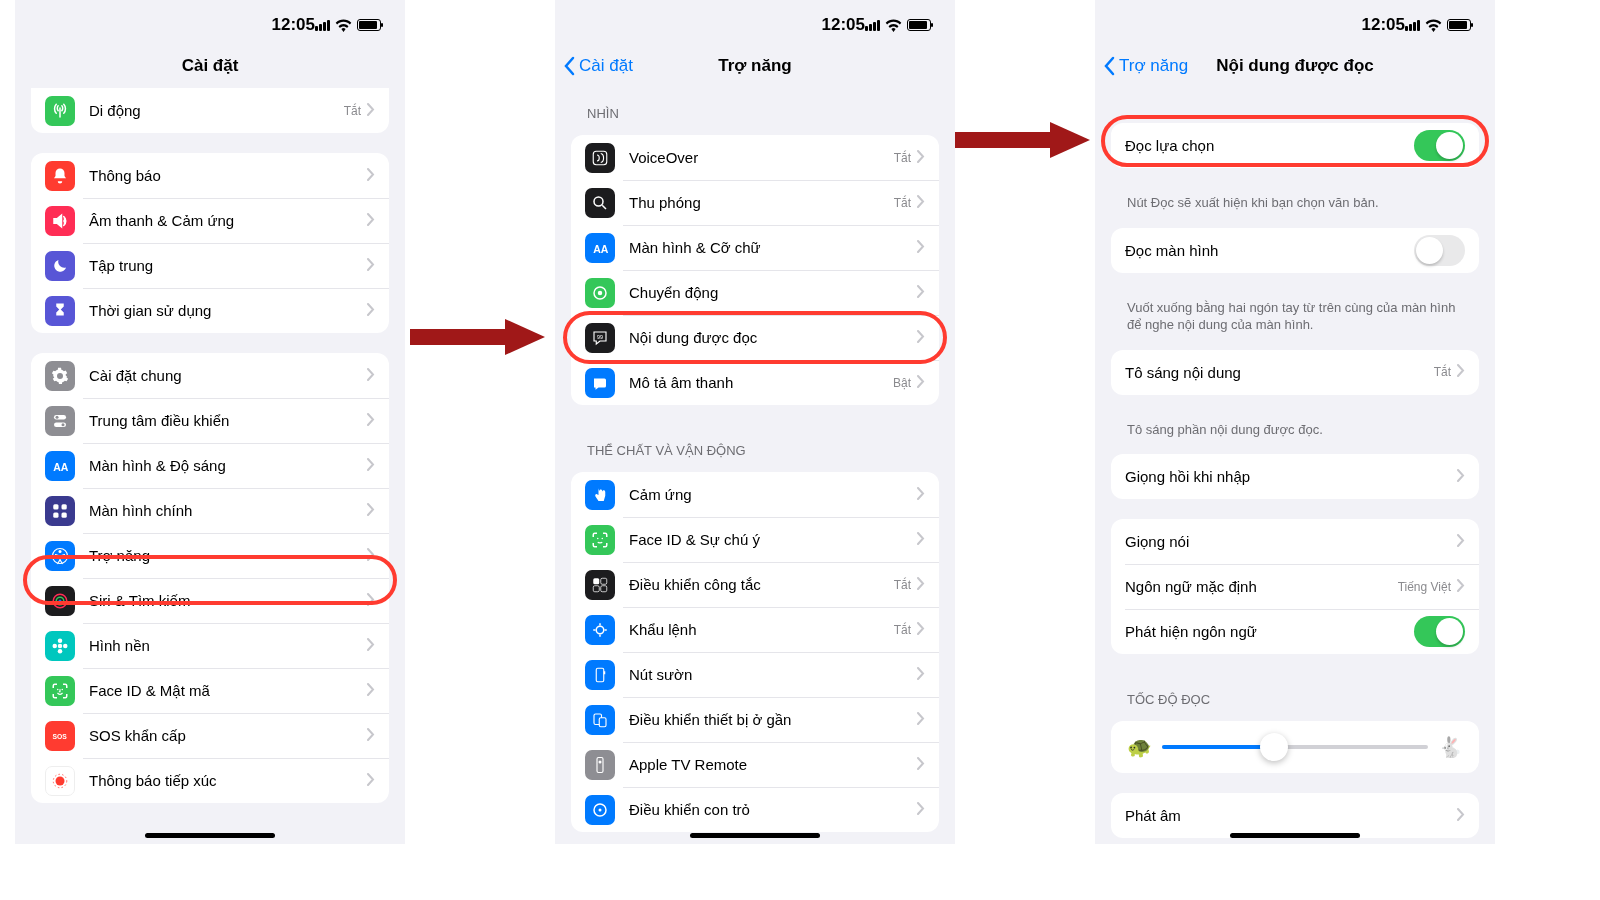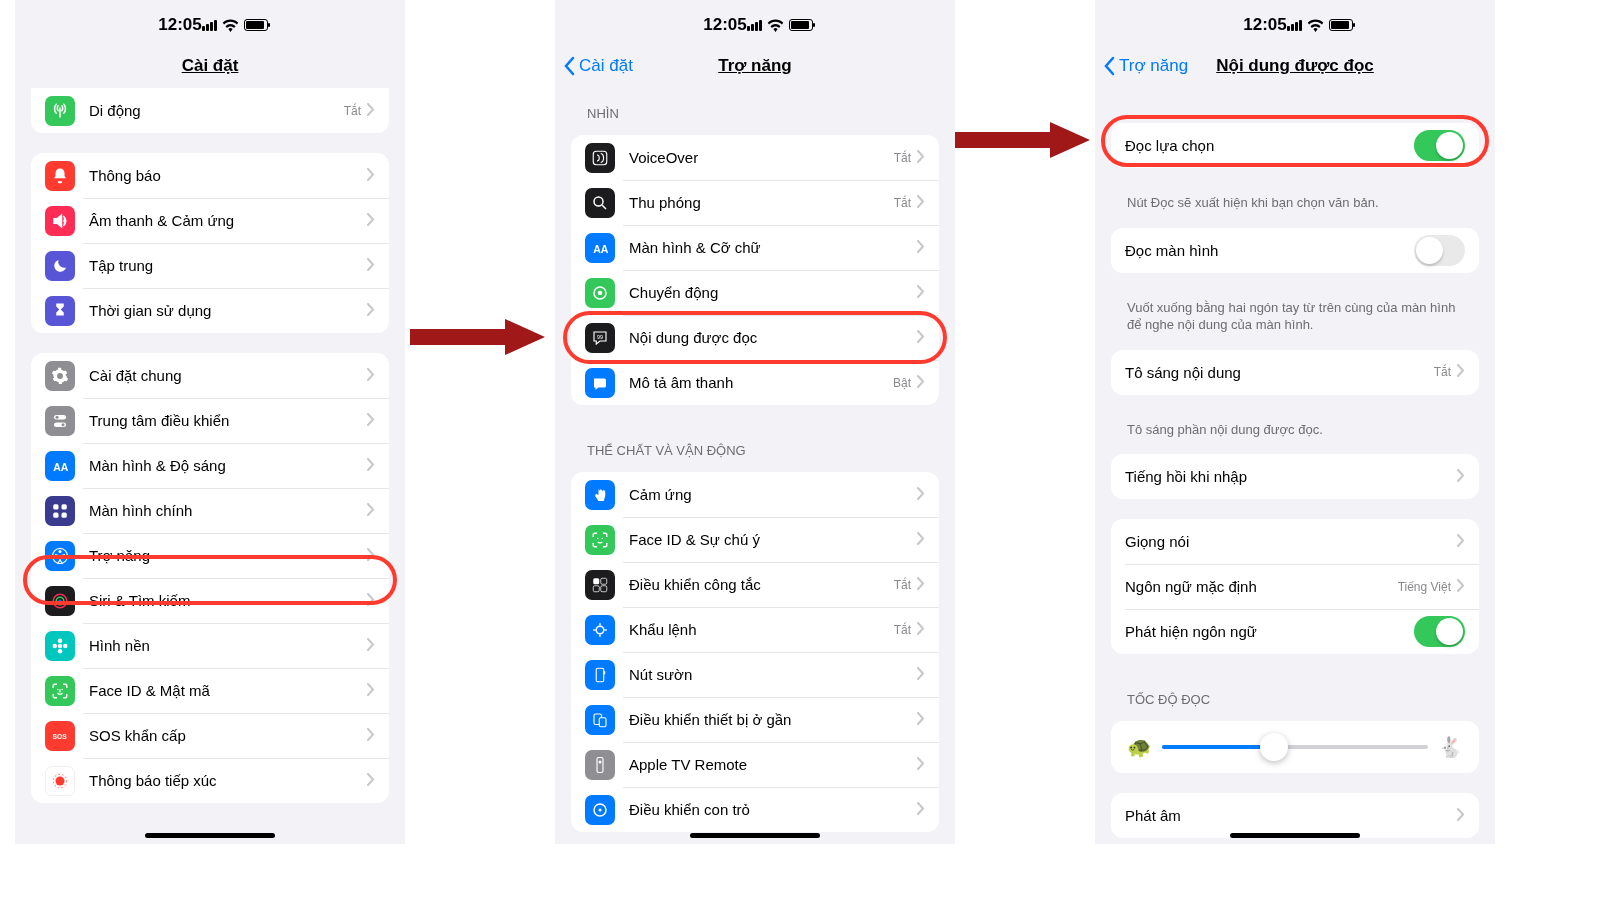--- a/index.html
+++ b/index.html
@@ -5,32 +5,32 @@
   * { box-sizing: border-box; margin: 0; padding: 0; font-family: -apple-system, "Helvetica Neue", Arial, sans-serif; }
   body { background: #fff; }
   .canvas { position: relative; width: 1600px; height: 900px; overflow: hidden; background:#fff; }
 
   .phone { position: absolute; top:0; width: 390px; height: 844px; background: #f2f2f7; overflow:hidden; }
   #p1 { left: 15px; }
   #p2 { left: 555px; width: 400px;}
   #p3 { left: 1095px; width: 400px;}
 
   
-  .status { display:flex; align-items:center; justify-content:center; padding: 10px 24px 4px 30px; height: 44px; font-weight:600; font-size:17px; background:#f2f2f7;}
+  .status { display:flex; align-items:center; justify-content:flex-end; padding: 10px 24px 4px 30px; height: 44px; font-weight:600; font-size:17px; background:#f2f2f7;}
   .status .time { font-weight: 600; }
   .status .icons { display:flex; gap:5px; align-items:center; }
   .signal { display:flex; gap:1px; align-items:flex-end; }
   .sbar { width:3px; background:#000; border-radius:1px; }
   .sbar:nth-child(1){height:5px}.sbar:nth-child(2){height:7px}.sbar:nth-child(3){height:9px}.sbar:nth-child(4){height:11px}
   .batt { width:24px; height:12px; border:1px solid #000; border-radius:3px; position:relative; }
   .batt:after{ content:""; position:absolute; right:-3px; top:3px; width:2px; height:4px; background:#000; border-radius:1px;}
   .batt-fill { position:absolute; left:1px; top:1px; bottom:1px; width:18px; background:#000; border-radius:1px;}
 
   
-  .nav { height:44px; display:flex; align-items:center; justify-content:center; position:relative; font-size:17px; background: #f2f2f7; text-decoration: underline;}
+  .nav { height:44px; display:flex; align-items:center; justify-content:center; position:relative; font-size:17px; background: #f2f2f7;}
   .nav-title { font-weight:600; }
   .nav-back { position:absolute; left:8px; display:flex; align-items:center; color:#007aff; cursor:pointer; gap:4px; font-size:17px;}
   .nav-back svg { width: 12px; height: 20px; fill:#007aff; }
 
   
   .list-group { margin: 0 16px 20px 16px; background:#fff; border-radius:12px; overflow:hidden; }
   .list-group.tight { margin-top: 8px; }
   .group-header { font-size:13px; color:#6d6d72; text-transform:uppercase; padding: 18px 32px 6px 32px; }
   .footer-text { font-size: 13px; color:#6d6d72; padding: 6px 32px 16px 32px; line-height:1.35; }
   .row { display:flex; align-items:center; min-height:45px; padding: 6px 14px 6px 14px; position:relative; cursor:pointer; }
@@ -557,21 +557,21 @@
       <span class="value">Tắt</span>
       <span class="chev"><svg viewBox="0 0 8 13">
               <path d="M1 1l5 5.5L1 12" stroke="#c7c7cc" stroke-width="2" fill="none" stroke-linecap="round"></path>
             </svg></span>
     </div>
   </div>
   <div class="footer-text">Tô sáng phần nội dung được đọc.</div>
 
   <div class="list-group no-chev-indent">
     <div class="row">
-      <span class="label">Tiếng hồi khi nhập</span>
+      <span class="label">Giọng hồi khi nhập</span>
       <span class="chev"><svg viewBox="0 0 8 13">
               <path d="M1 1l5 5.5L1 12" stroke="#c7c7cc" stroke-width="2" fill="none" stroke-linecap="round"></path>
             </svg></span>
     </div>
   </div>
 
   <div class="list-group no-chev-indent">
     <div class="row">
       <span class="label">Giọng nói</span>
       <span class="chev"><svg viewBox="0 0 8 13">

